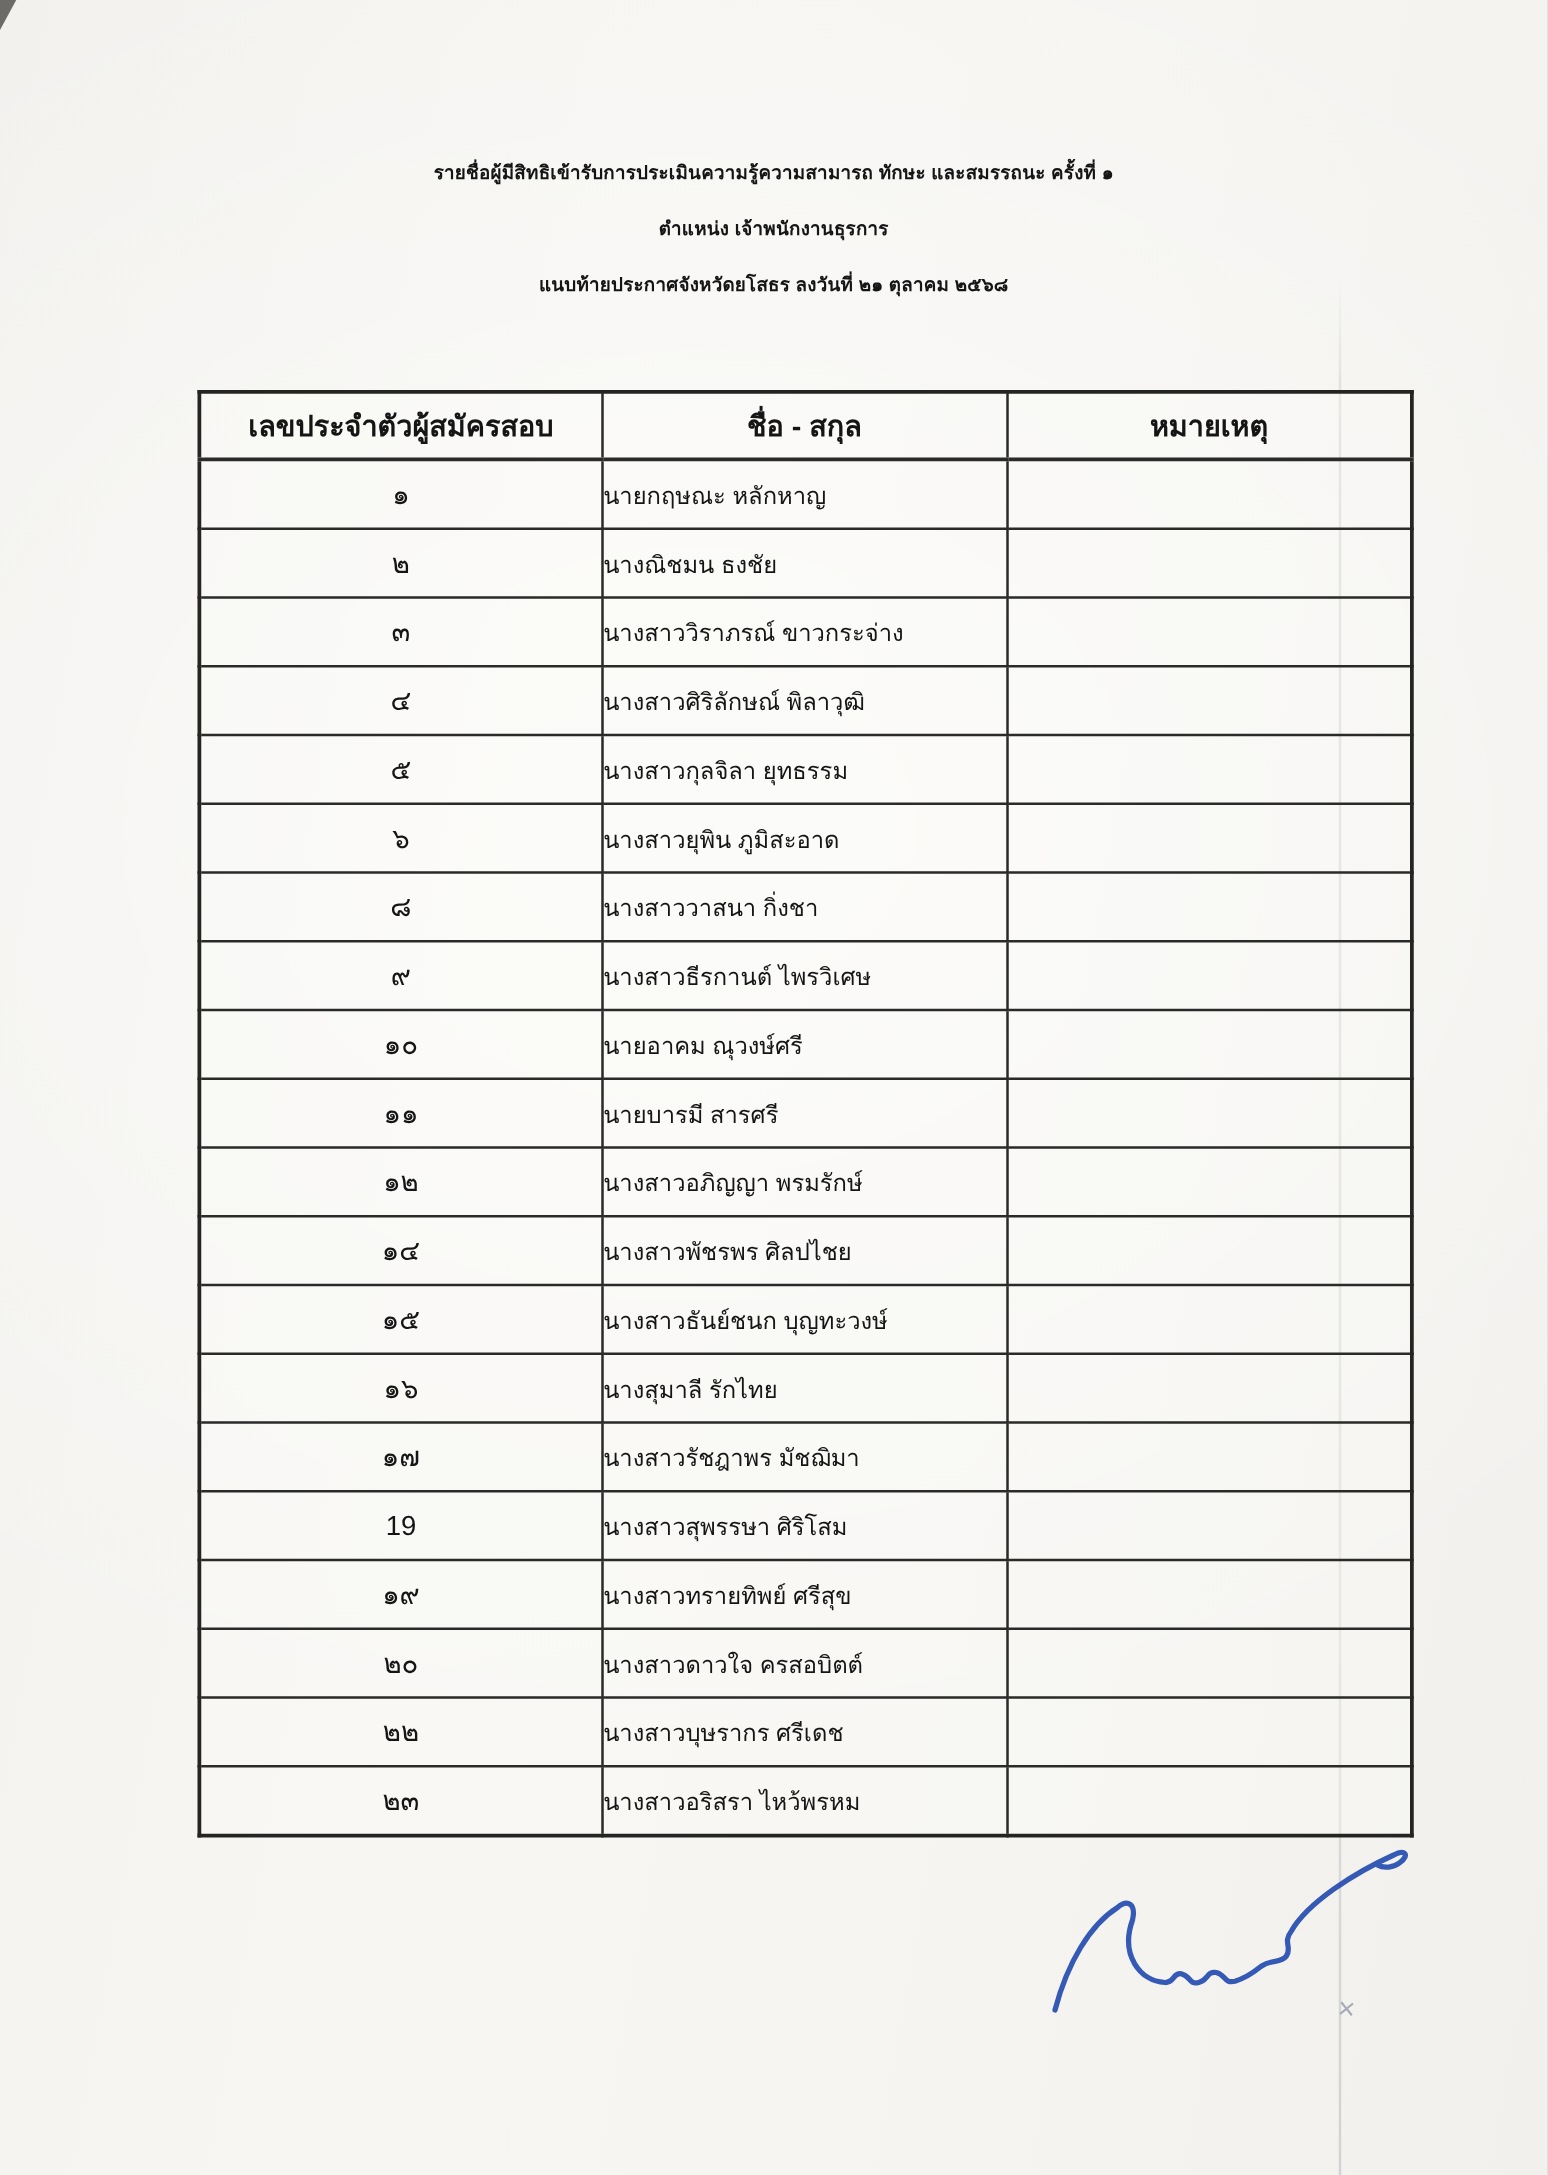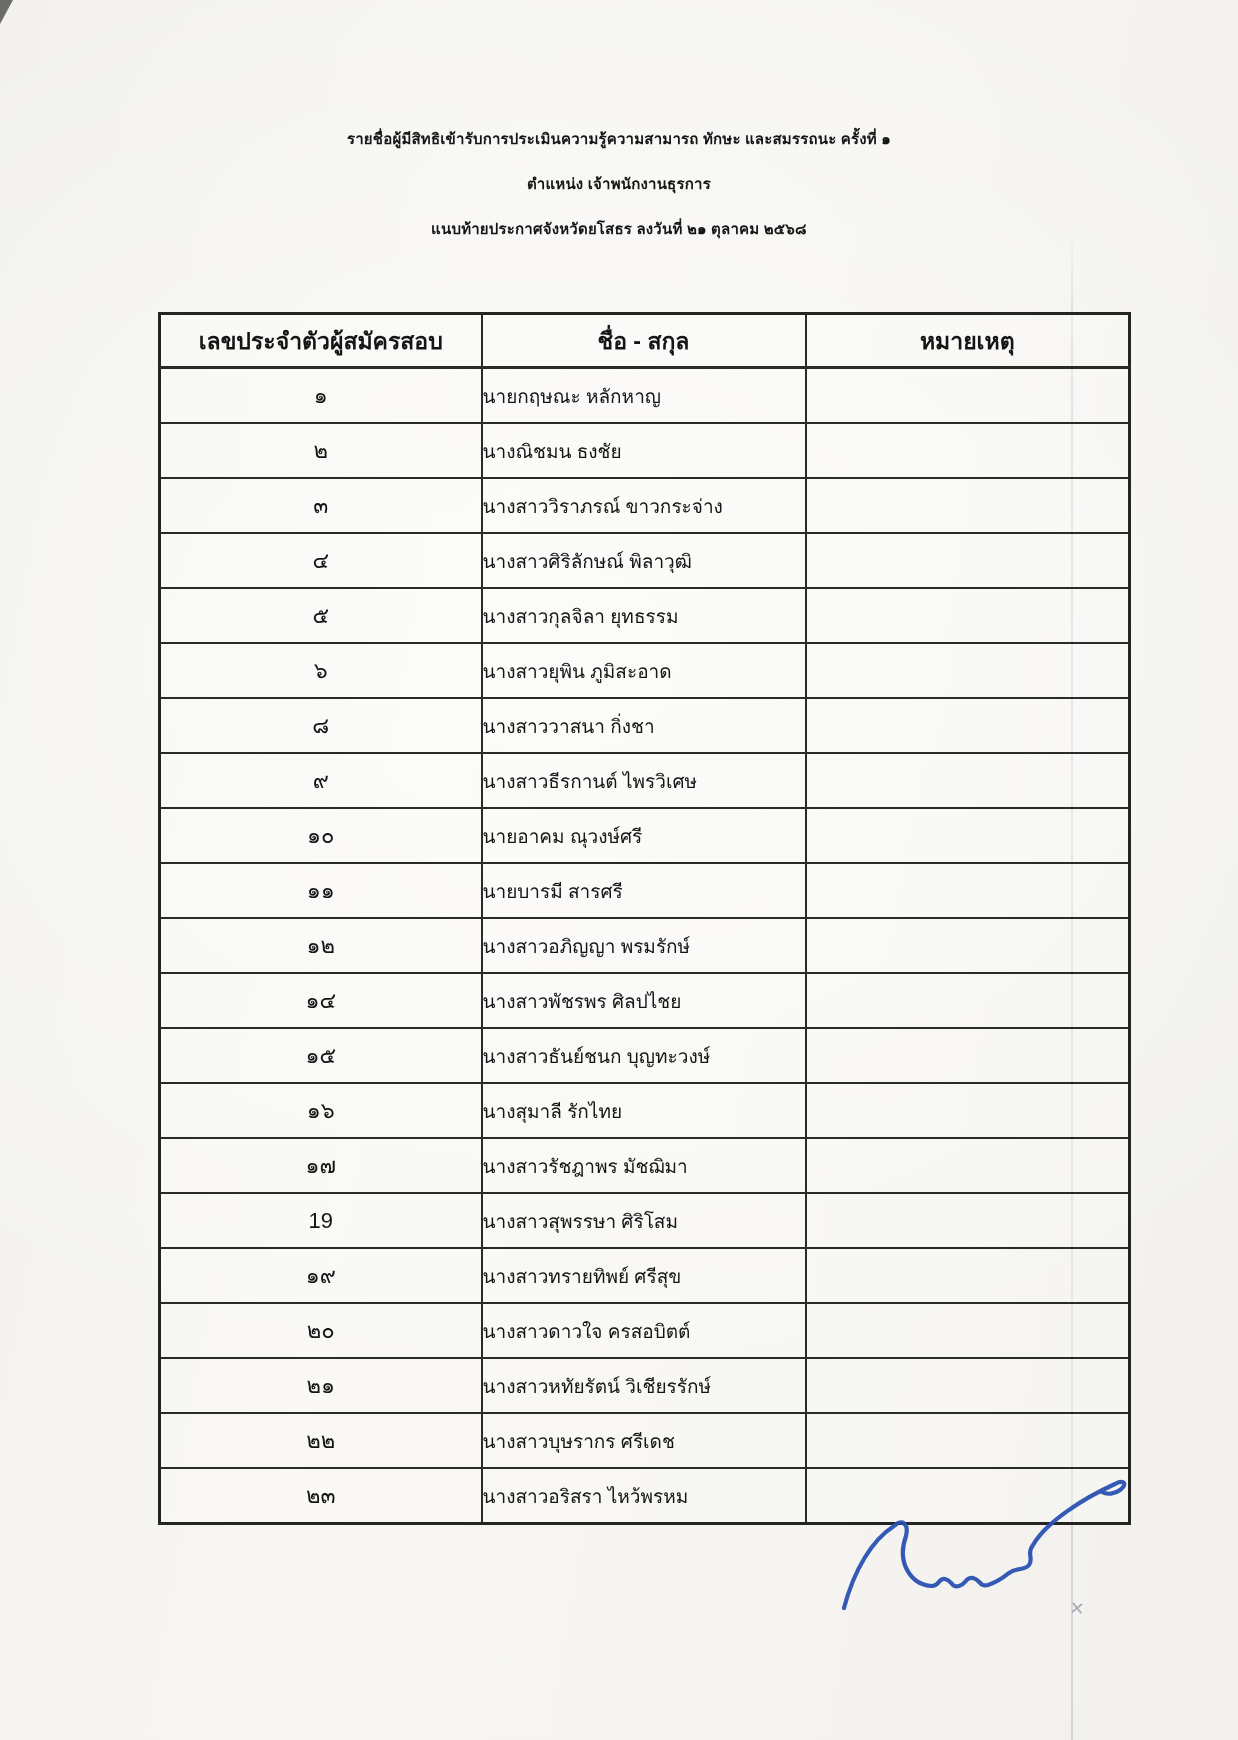--- a/index.html
+++ b/index.html
@@ -175,25 +175,20 @@
           <td class="cell-remark"></td>
         </tr>
         <tr>
           <td class="cell-no">๑๙</td>
           <td class="cell-name">นางสาวทรายทิพย์ ศรีสุข</td>
           <td class="cell-remark"></td>
         </tr>
         <tr>
           <td class="cell-no">๒๐</td>
           <td class="cell-name">นางสาวดาวใจ ครสอบิตต์</td>
-          <td class="cell-remark"></td>
-        </tr>
-        <tr>
-          <td class="cell-no">๒๑</td>
-          <td class="cell-name">นางสาวหทัยรัตน์ วิเชียรรักษ์</td>
           <td class="cell-remark"></td>
         </tr>
         <tr>
           <td class="cell-no">๒๒</td>
           <td class="cell-name">นางสาวบุษรากร ศรีเดช</td>
           <td class="cell-remark"></td>
         </tr>
         <tr>
           <td class="cell-no">๒๓</td>
           <td class="cell-name">นางสาวอริสรา ไหว้พรหม</td>

